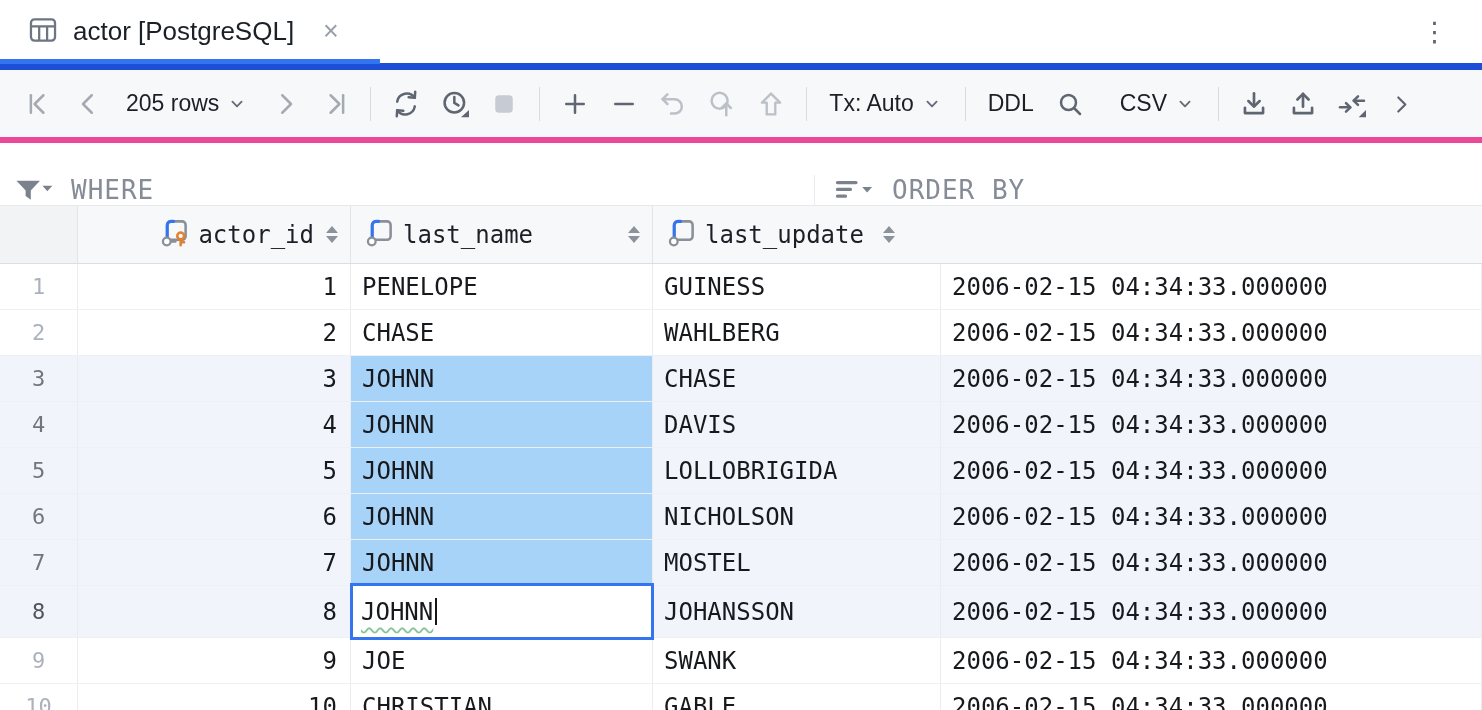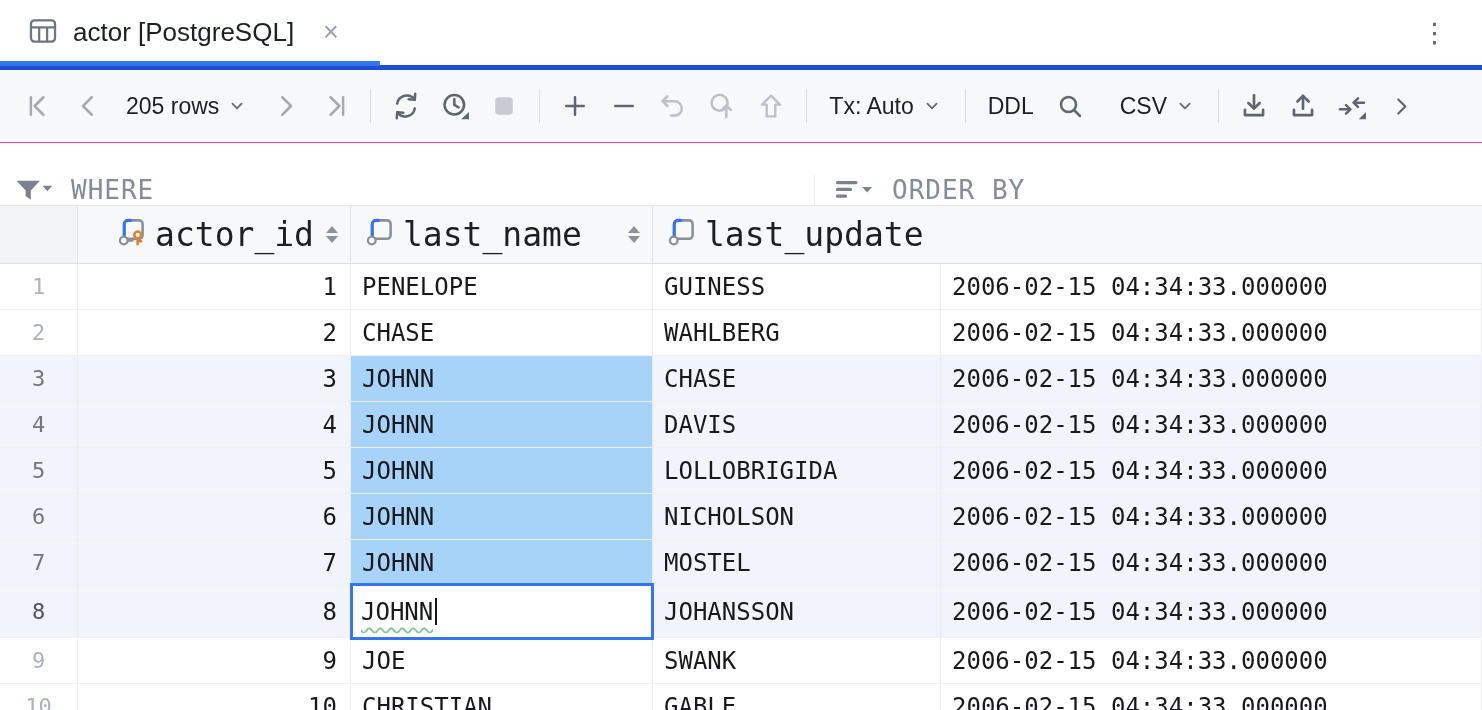--- a/index.html
+++ b/index.html
@@ -3,31 +3,31 @@
 <meta charset="utf-8">
 <style>
   html,body{margin:0;padding:0;}
   body{
     width:1482px;height:710px;overflow:hidden;background:#fff;
     font-family:"Liberation Sans","DejaVu Sans",sans-serif;
     -webkit-font-smoothing:antialiased;position:relative;
   }
 
   
-  .tabbar{height:70px;position:relative;border-bottom:5px solid #1d4ed8;background:#fff;
+  .tabbar{height:70px;position:relative;border-bottom:7px solid #1d4ed8;background:#fff;
           display:flex;align-items:center;padding-left:26px;box-sizing:border-box;}
   .tab{display:flex;align-items:center;gap:13px;height:100%;}
   .tab-title{font-size:26px;color:#1B1F26;}
   .tab-close{font-size:27px;color:#9AA0AB;margin-left:16px;line-height:1;}
   .tab-underline{position:absolute;left:0;bottom:-1px;width:380px;height:5px;background:#3574F0;}
   .more-dots{position:absolute;right:26px;top:50%;transform:translateY(-50%);
              font-size:27px;color:#5F6671;padding:4px 8px;}
 
   
-  .toolbar{height:73px;background:#F7F8FA;border-bottom:1px solid #ec4899;
+  .toolbar{height:73px;background:#F7F8FA;border-bottom:6px solid #ec4899;
            display:flex;align-items:center;padding:0 8px 0 16px;box-sizing:border-box;gap:3px;}
   .tbtn{height:46px;min-width:46px;display:flex;align-items:center;justify-content:center;
         gap:7px;border-radius:8px;padding:0 7px;box-sizing:border-box;flex:none;}
   .tlabel{font-size:23px;color:#1B1F26;white-space:nowrap;}
   .sep{width:1px;height:34px;background:#D9DCE1;margin:0 9px;flex:none;}
   .c-ink{color:#5F6671;}   
   .c-dis{color:#BCC1C9;}   
   .c-nav{color:#A4A9B2;}   
   .c-chev{color:#646B76;}  
   .tbtn svg{display:block;flex:none;}
@@ -38,21 +38,21 @@
   .clause.where{flex:0 0 815px;border-right:1px solid #EBECF0;padding-left:14px;}
   .clause.orderby{flex:1;padding-left:20px;}
   .clause-label{font-family:"DejaVu Sans Mono","Liberation Mono",monospace;
                 font-size:26px;color:#858C97;letter-spacing:1px;}
   .clause svg{display:block;color:#7C828D;}
 
   
   .grid-header,.row{display:grid;grid-template-columns:78px 273px 302px 288px 1fr;}
   .grid-header{height:58px;background:#F7F8FA;border-bottom:1px solid #DBDEE3;box-sizing:border-box;}
   .hcell{display:flex;align-items:center;gap:6px;padding:0 12px;border-right:1px solid #E2E4E9;
-         font-family:"DejaVu Sans Mono","Liberation Mono",monospace;font-size:33px;color:#1B1F26;
+         font-family:"DejaVu Sans Mono","Liberation Mono",monospace;font-size:24px;color:#1B1F26;
          box-sizing:border-box;overflow:hidden;}
   .hcell.gutter{background:#F2F3F5;padding:0;}
   .hcell.right{justify-content:flex-end;}
   .hcell .spacer{flex:1;}
   .hcell.pad-right{padding-right:46px;}
   .sortctl{display:flex;flex-direction:column;gap:3px;align-items:center;flex:none;margin-left:6px;}
   .sortctl .tri{width:0;height:0;border-left:6px solid transparent;border-right:6px solid transparent;}
   .sortctl .up{border-bottom:7px solid #8C929C;}
   .sortctl .down{border-top:7px solid #8C929C;}
 

